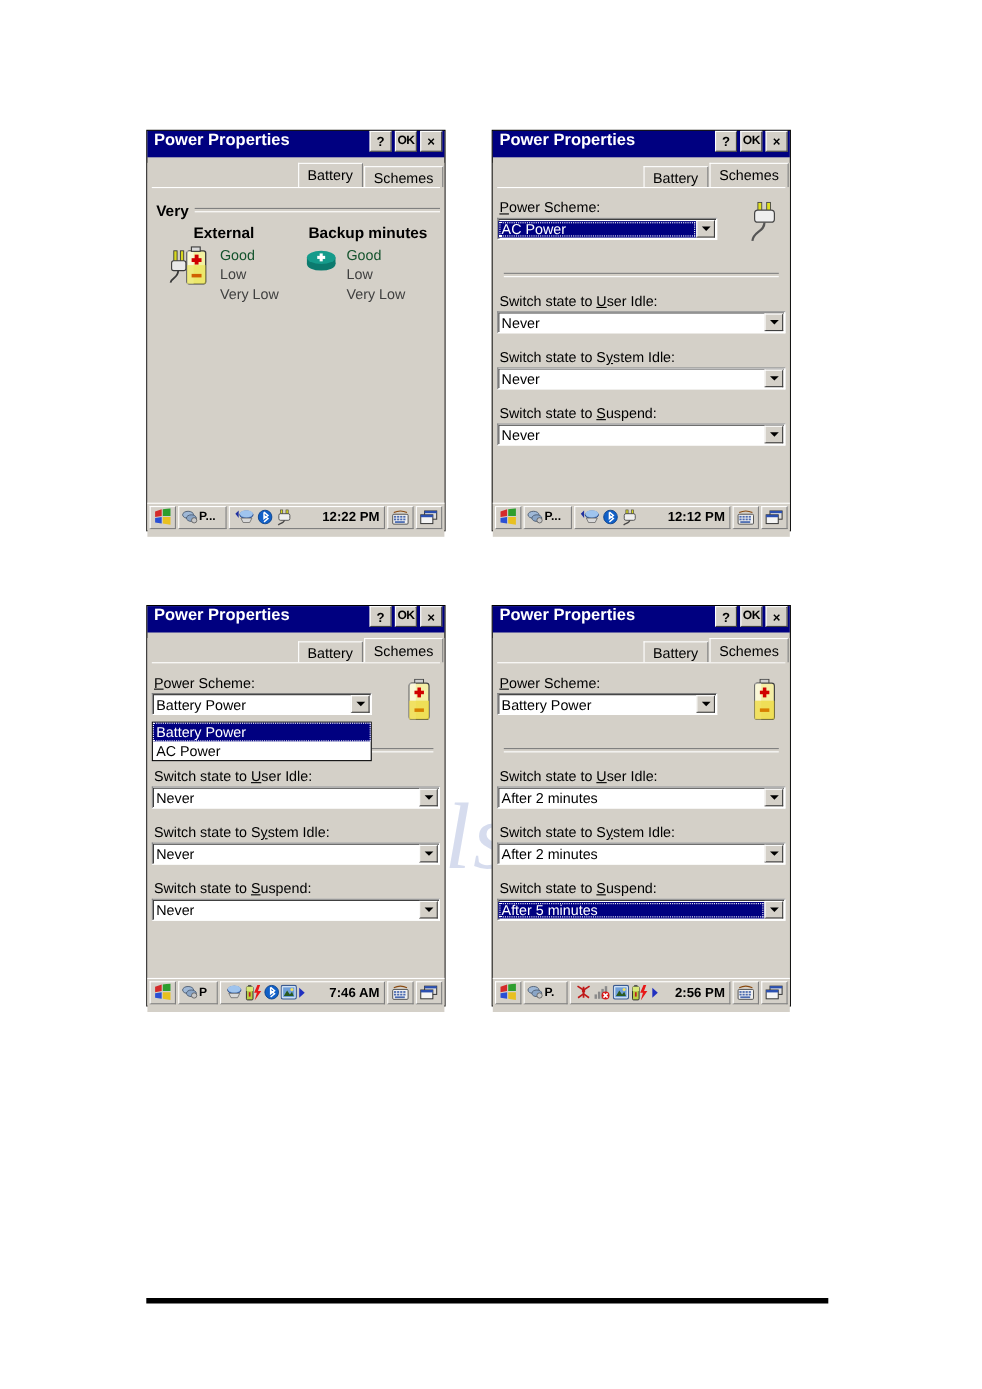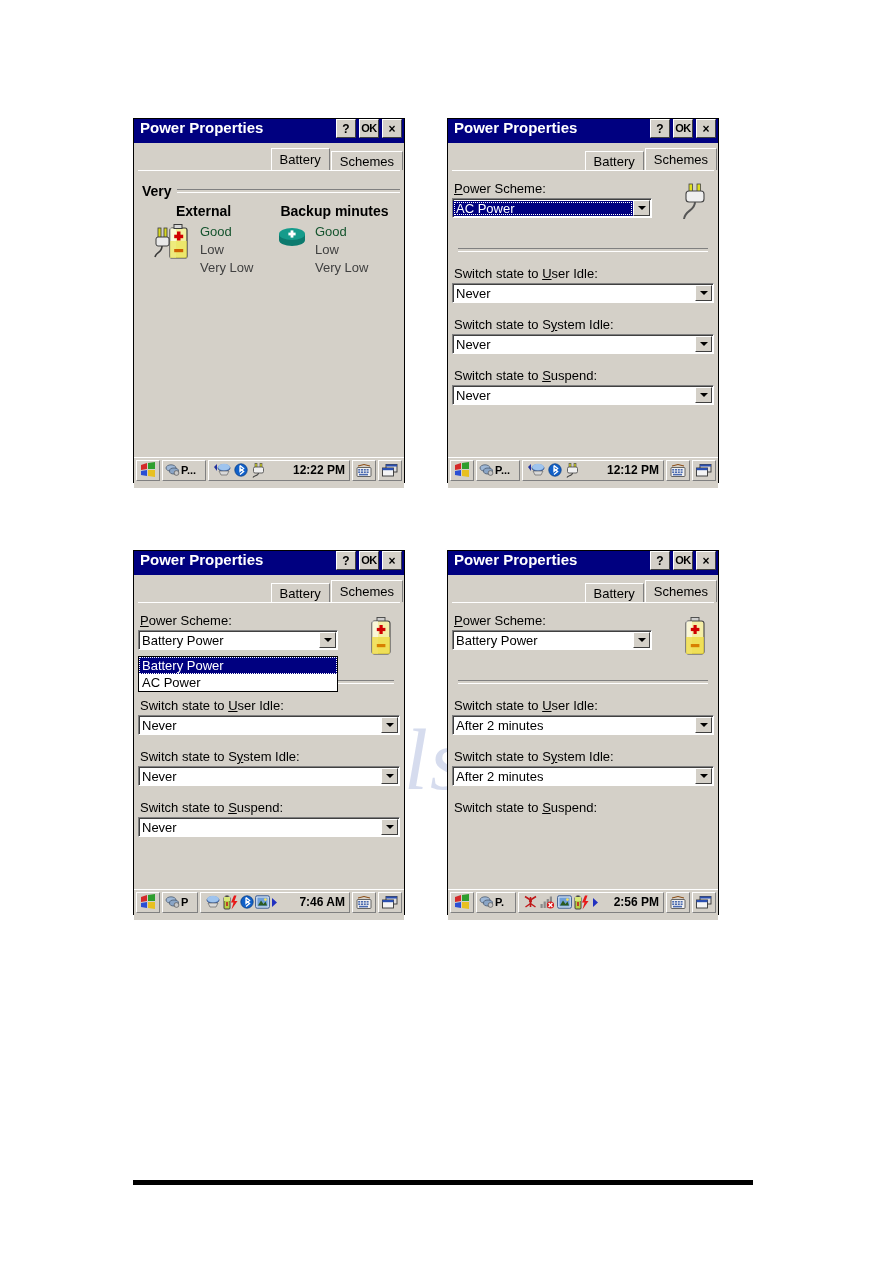--- a/index.html
+++ b/index.html
@@ -814,20 +814,26 @@
       <div class="combo">
         <span class="combo-text">After 2 minutes</span>
         <span class="combo-arrow">
             <i></i>
           </span>
       </div>
 
       <div class="field-label" style="margin-top:14px;">
         Switch state to <u>S</u>uspend:
       </div>
+      <div class="combo sel">
+        <span class="combo-text">After 5 minutes</span>
+        <span class="combo-arrow">
+            <i></i>
+          </span>
+      </div>
     </div>
   </div>
 
   <div class="taskbar">
     <div class="tb-cell tb-start">
       <svg width="18" height="16" viewBox="0 0 18 16">
         <path d="M2 3 L8 1 L8 7 L2 8 Z" fill="#d42a2a"></path>
         <path d="M9 1 L16 0 L16 7 L9 7 Z" fill="#2e9e2e"></path>
         <path d="M2 9 L8 8 L8 14 L2 13 Z" fill="#2a4fd4"></path>
         <path d="M9 8 L16 8 L16 15 L9 14 Z" fill="#e8c020"></path>

